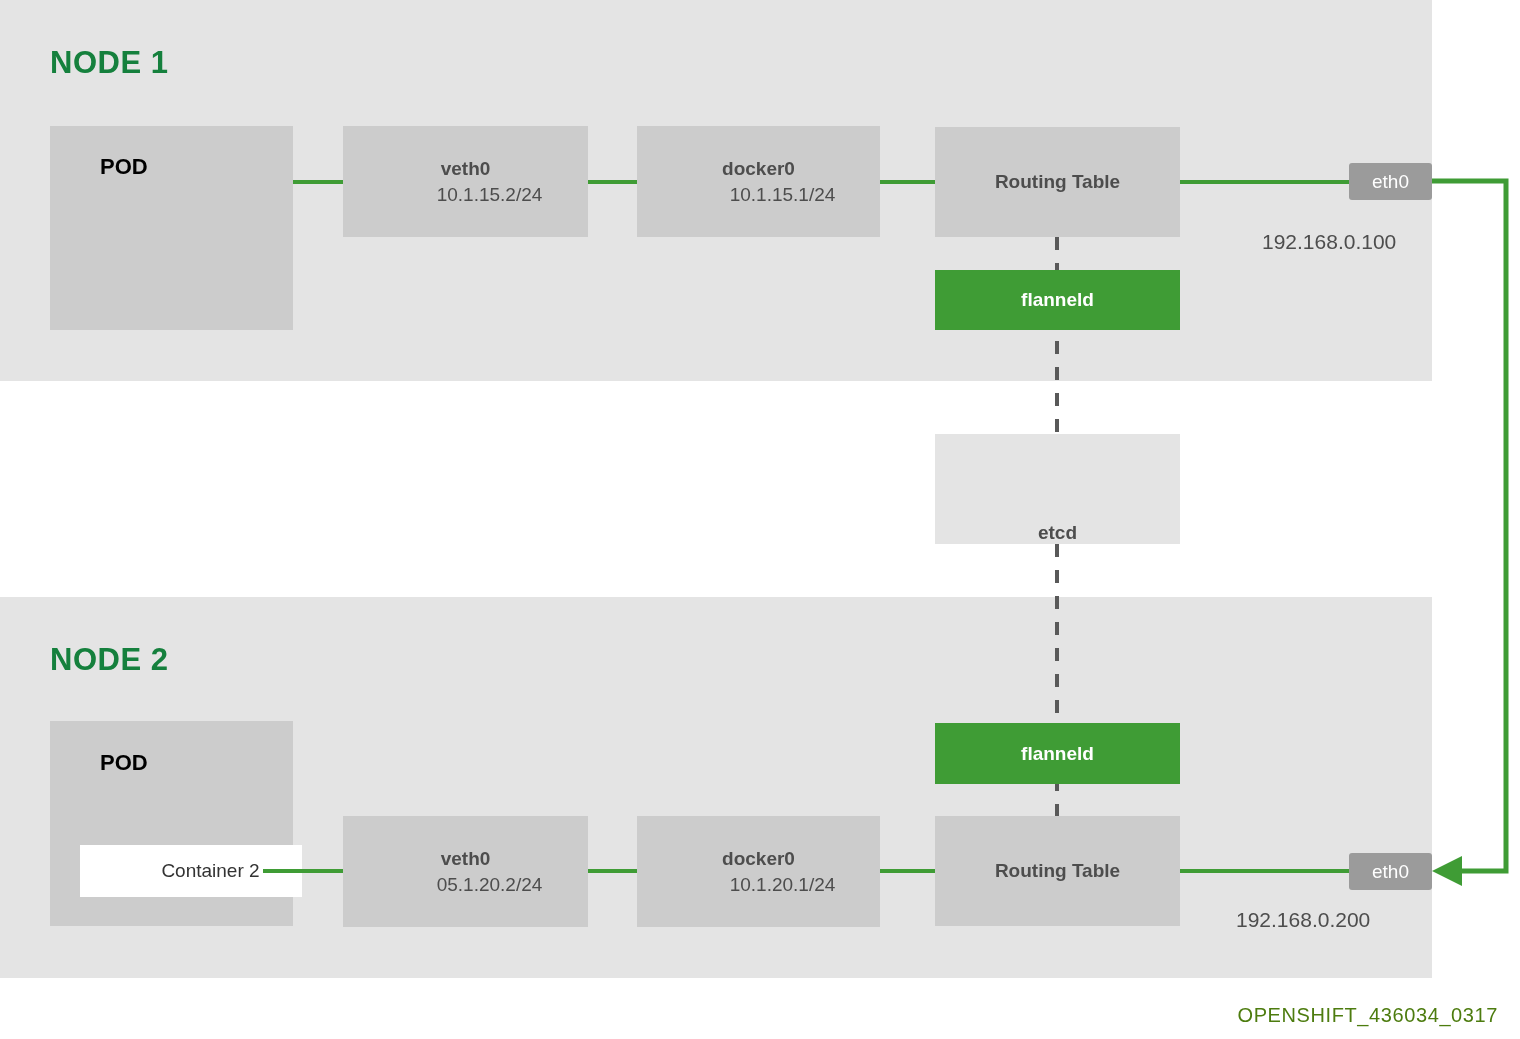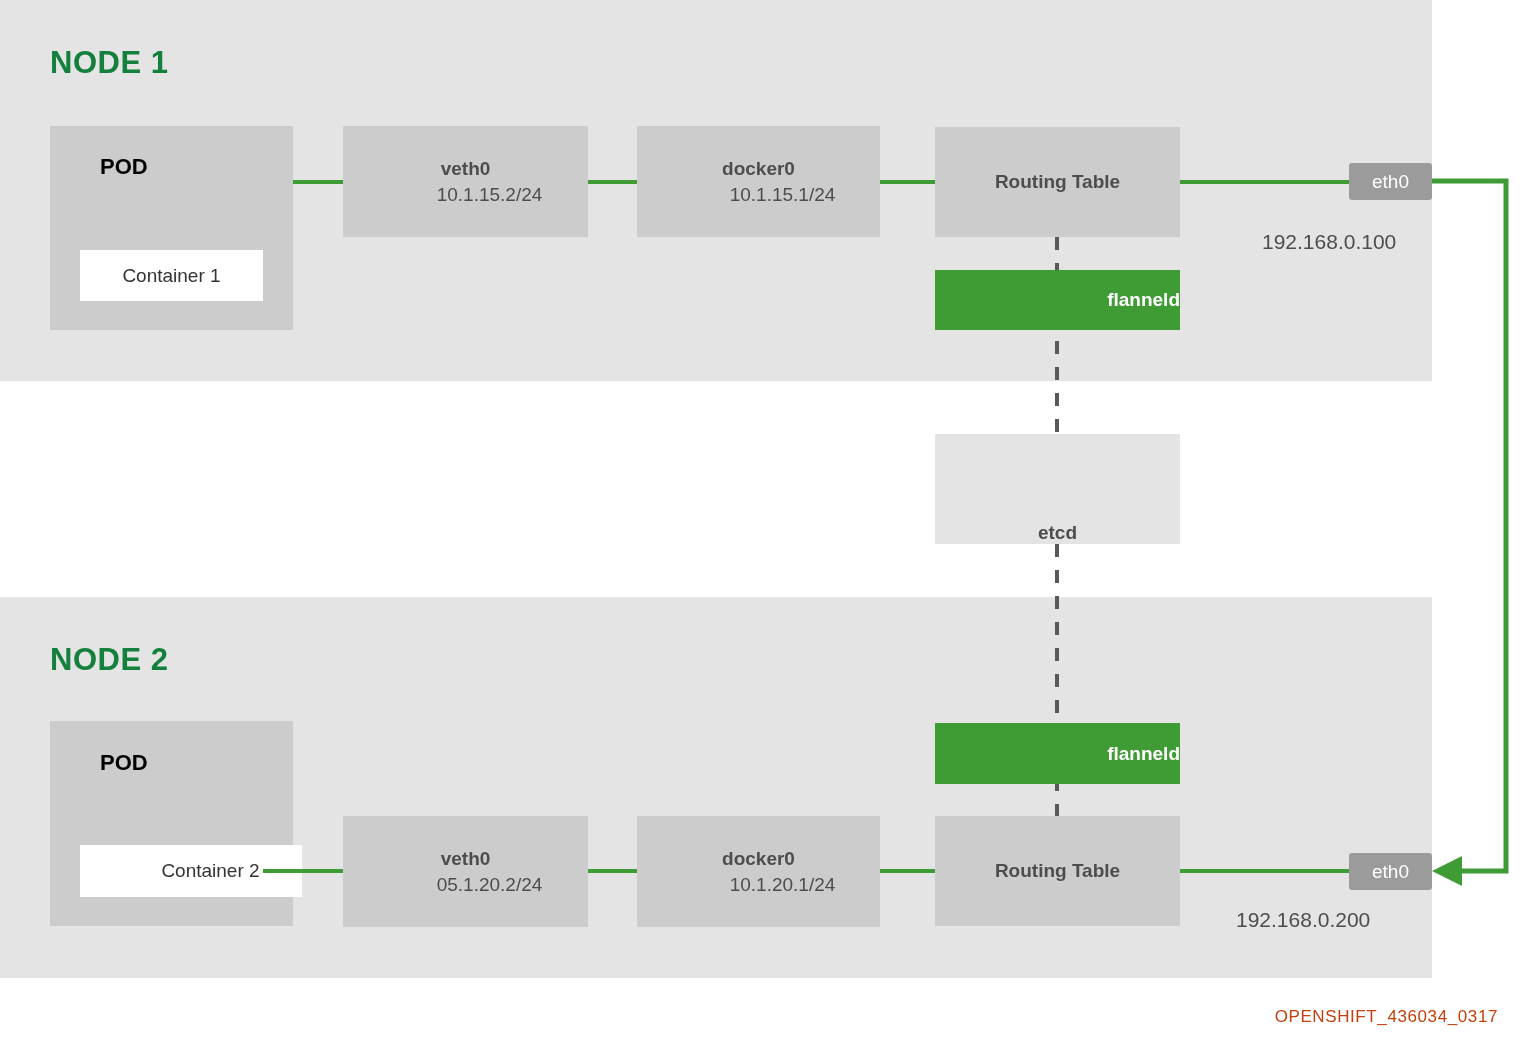--- a/index.html
+++ b/index.html
@@ -88,21 +88,21 @@
     font-weight: normal;
     color: #333333;
     white-space: nowrap;
   }
 
   .flanneld-box {
     position: absolute;
     background: #3f9c35;
     display: flex;
     align-items: center;
-    justify-content: flex-end;
+    justify-content: center;
     z-index: 4;
   }
   .flanneld-label {
     font-size: 19px;
     font-weight: bold;
     color: #ffffff;
     white-space: nowrap;
   }
 
   .etcd-box {
@@ -165,39 +165,36 @@
     width: 1520px;
     height: 1039px;
     pointer-events: none;
     z-index: 2;
   }
 
   .footer-code {
     position: absolute;
     right: 22px;
     bottom: 12px;
-    font-size: 17px;
-    color: #c2410c;
+    font-size: 20px;
+    color: #4d7c0f;
     letter-spacing: 0.6px;
     white-space: nowrap;
   }
 </style>
 </head>
 <body>
 
 <div id="diagram">
 
   <div class="node-panel" id="node1-panel"></div>
   <div class="node-title" id="node1-title">NODE 1</div>
 
   <div class="pod-box" style="left:50px; top:126px; height:204px;">
     <div class="pod-label" style="top:28px;">POD</div>
-    <div class="container-box" style="left:30px; top:124px; width:183px; height:51px;">
-      <span class="container-label">Container 1</span>
-    </div>
   </div>
 
   <div class="box" style="left:343px; top:126px; width:245px; height:111px;">
     <span class="box-title">veth0</span>
     <span class="box-sub">10.1.15.2/24</span>
   </div>
 
   <div class="box" style="left:637px; top:126px; width:243px; height:111px;">
     <span class="box-title">docker0</span>
     <span class="box-sub">10.1.15.1/24</span>

